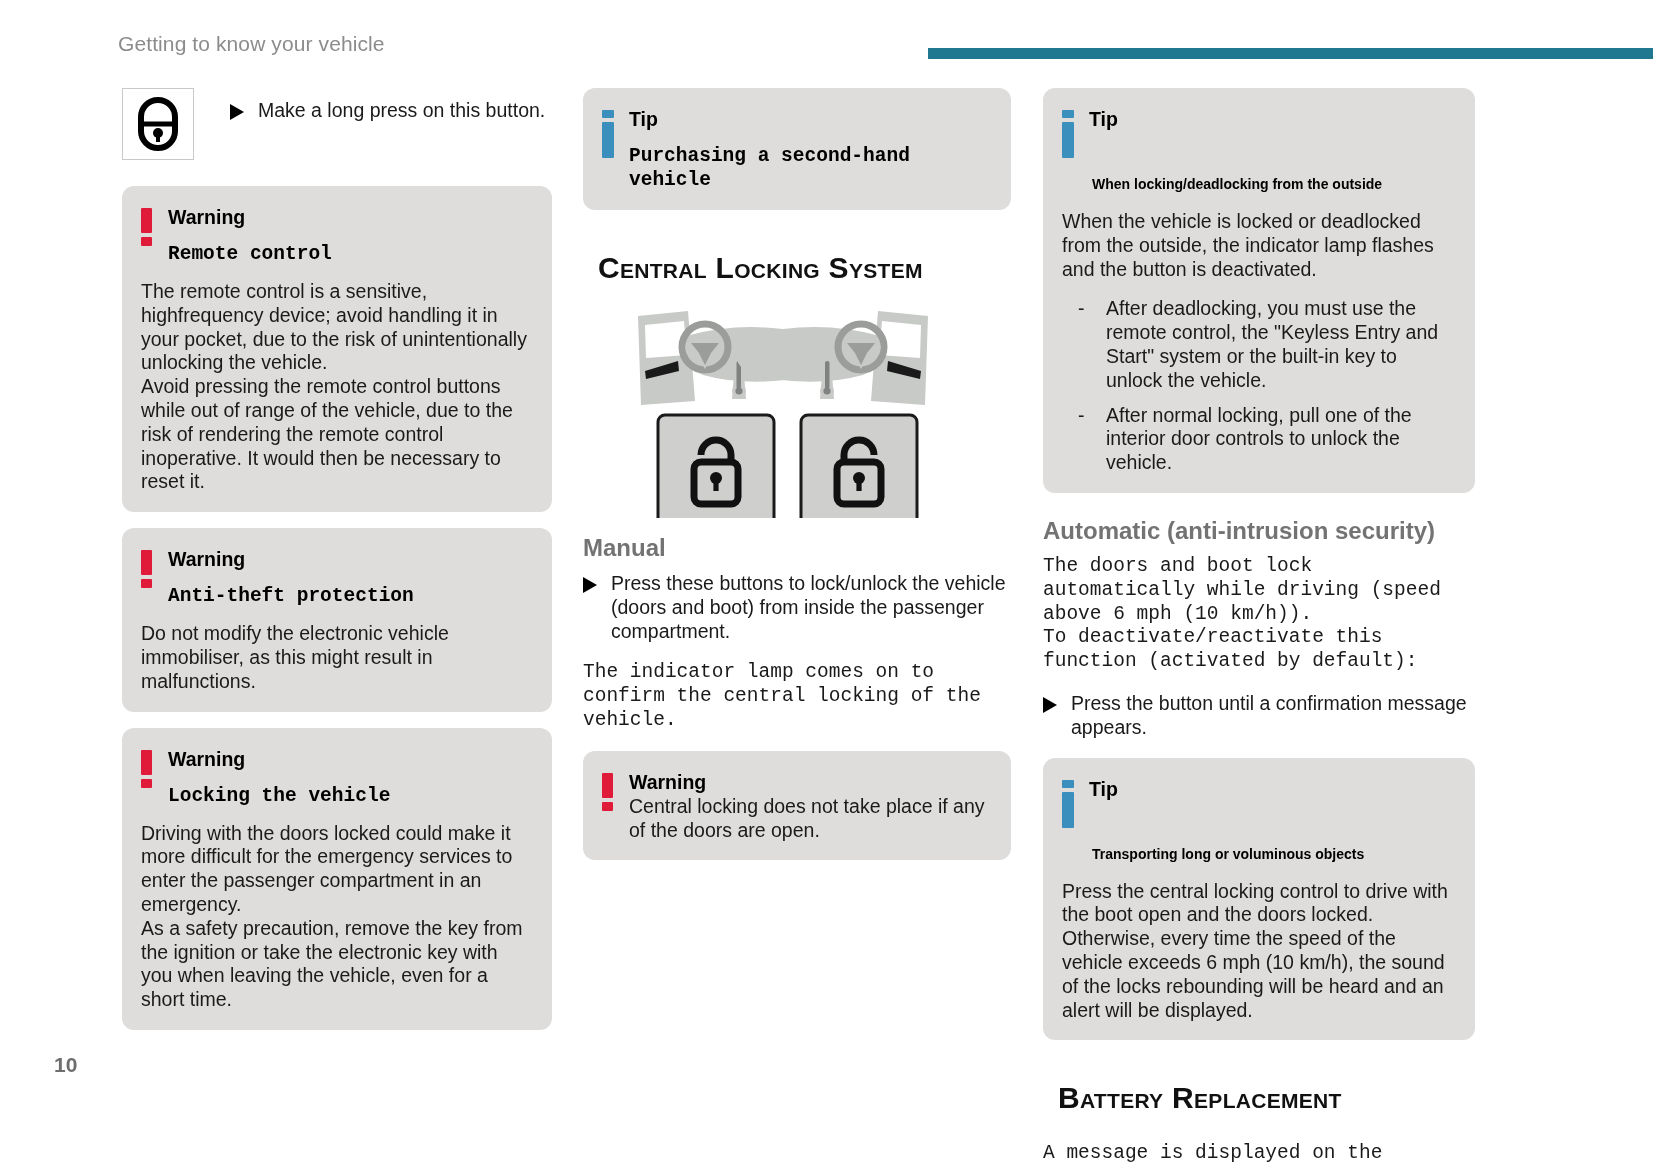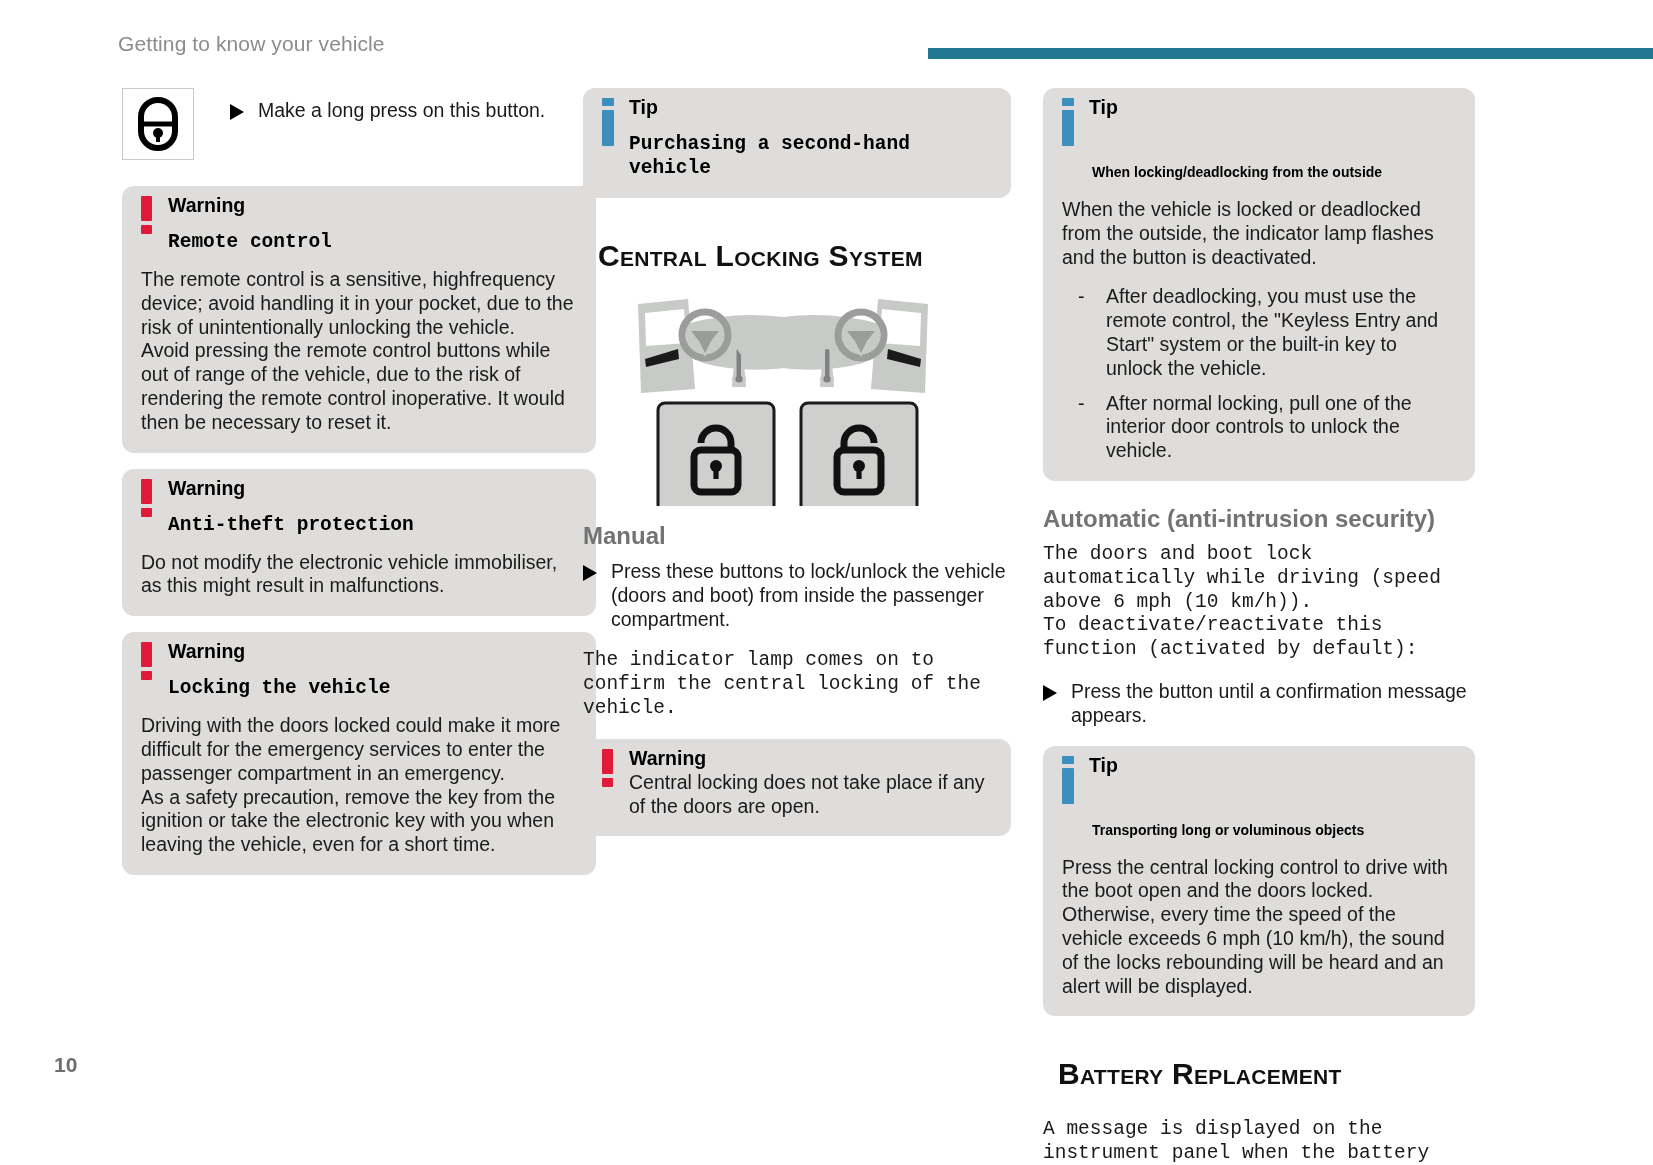--- a/index.html
+++ b/index.html
@@ -48,40 +48,40 @@
   .columns {
     position: absolute;
     top: 88px;
     left: 0;
     width: 1653px;
   }
   .col {
     position: absolute;
     top: 0;
   }
-  .col-left  { left: 122px; width: 474px; }
+  .col-left  { left: 122px; width: 430px; }
   .col-mid   { left: 583px; width: 428px; }
   .col-right { left: 1043px; width: 432px; }
 
   
   p.body {
     margin: 0 0 0 0;
     font-size: 19.5px;
     line-height: 23.8px;
     font-family: Liberation Mono, monospace;
   }
   .gap-s { height: 12px; }
   .gap-m { height: 18px; }
   .gap-l { height: 26px; }
 
   
   .callout {
     background: #dedddb;
     border-radius: 12px;
-    padding: 8px 19px 18px 19px;
+    padding: 20px 19px 18px 19px;
     box-sizing: border-box;
   }
   .callout + .callout { margin-top: 16px; }
 
   .callout-head {
     display: flex;
     align-items: flex-start;
     gap: 14px;
   }
   .callout-mark {

